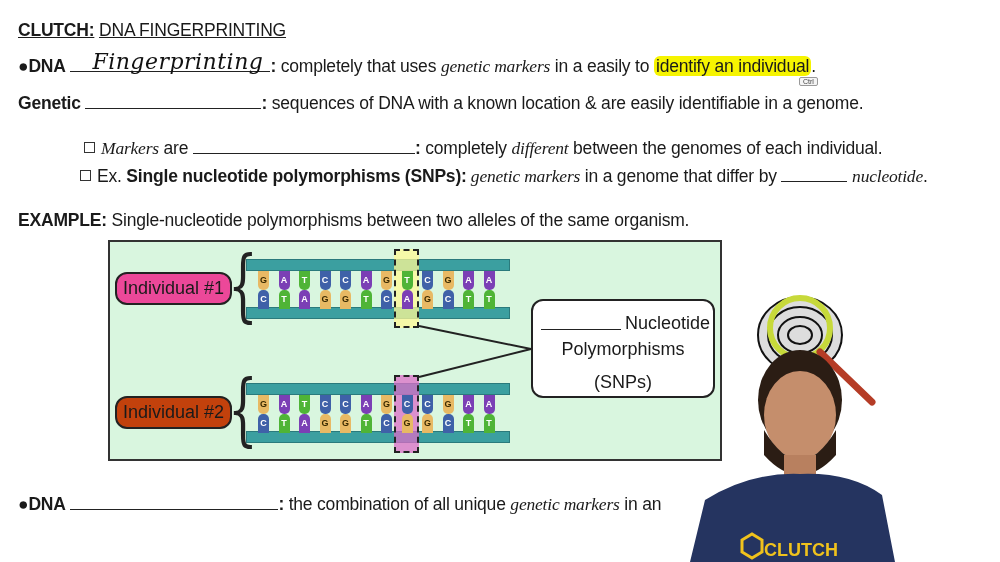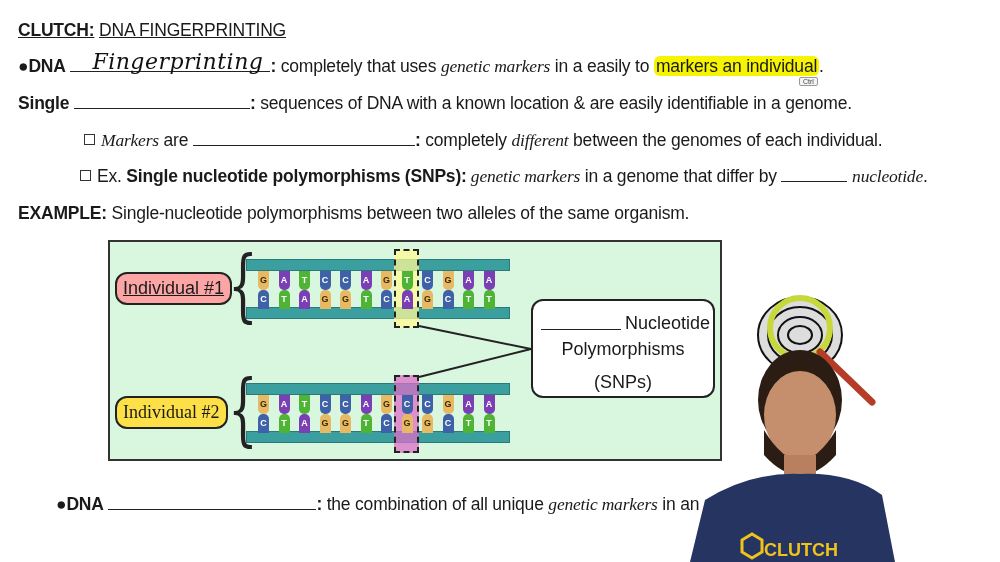--- a/index.html
+++ b/index.html
@@ -37,46 +37,46 @@
 </head>
 <body>
 
 <div class="line" style="left:18px;top:20px;">
   <span class="b u">CLUTCH:</span>
   <span class="u">DNA FINGERPRINTING</span>
 </div>
 
 <div class="line" style="left:18px;top:56px;">
   <span>●</span><span class="b">DNA</span>
-  <span class="blank" style="width:200px;"><span class="hand">Fingerprinting</span></span><span class="b">:</span><span> completely that uses </span><span class="i">genetic markers</span><span> in a easily to </span><span class="hl">markers an individual</span><span>.</span>
+  <span class="blank" style="width:200px;"><span class="hand">Fingerprinting</span></span><span class="b">:</span><span> completely that uses </span><span class="i">genetic markers</span><span> in a easily to </span><span class="hl">identify an individual</span><span>.</span>
 </div>
 <div class="ctrl">Ctrl</div>
 
 <div class="line" style="left:18px;top:93px;">
-  <span class="b">Single</span>
+  <span class="b">Genetic</span>
   <span class="blank" style="width:176px;"></span><span class="b">:</span><span> sequences of DNA with a known location &amp; are easily identifiable in a genome.</span>
 </div>
 
-<div class="line" style="left:84px;top:130px;">
+<div class="line" style="left:84px;top:138px;">
   <span class="sq"></span><span class="i">Markers</span><span> are </span><span class="blank" style="width:222px;"></span><span class="b">:</span><span> completely </span><span class="i">different</span><span> between the genomes of each individual.</span>
 </div>
 
 <div class="line" style="left:80px;top:166px;">
   <span class="sq"></span><span>Ex. </span><span class="b">Single nucleotide polymorphisms (SNPs):</span><span class="i"> genetic markers</span><span> in a genome that differ by </span><span class="blank" style="width:66px;"></span> <span class="i">nucleotide</span><span>.</span>
 </div>
 
-<div class="line" style="left:18px;top:203px;">
+<div class="line" style="left:18px;top:210px;">
   <span class="b">EXAMPLE:</span><span> Single-nucleotide polymorphisms between two alleles of the same organism.</span>
 </div>
 
 <div class="diagram"></div>
 
-<div class="label" style="left:115px;top:272px;background:#fca5a5;text-decoration:underline;">Individual #1</div>
+<div class="label" style="left:115px;top:272px;background:#ec4899;">Individual #1</div>
 <div class="brace" style="left:218px;top:246px;">{</div>
-<div class="label" style="left:115px;top:396px;background:#fde047;font-family:Liberation Serif, serif;">Individual #2</div>
+<div class="label" style="left:115px;top:396px;background:#c2410c;">Individual #2</div>
 <div class="brace" style="left:218px;top:370px;">{</div>
 
 <div class="backbone" style="left:246px;top:259px;width:264px;"></div>
 <div class="backbone" style="left:246px;top:307px;width:264px;"></div>
 <div class="snp1" style="left:394px;top:249px;width:25px;height:79px;"></div>
 <div class="bases" id="dna1" style="left:258px;top:271px;">
     <div class="bp" style="left: 0px;">
       <div class="nt top G">G</div>
       <div class="nt bot C">C</div>
     </div>
@@ -185,21 +185,21 @@
   <line x1="419" y1="377" x2="531" y2="349" stroke="#222" stroke-width="2"></line>
 </svg>
 
 <div class="callout">
   <div style="position:absolute;left:8px;top:14px;width:80px;border-bottom:1.5px solid #222;height:14px;"></div>
   <div style="position:absolute;left:92px;top:12px;">Nucleotide</div>
   <div style="position:absolute;left:0;right:0;top:38px;">Polymorphisms</div>
   <div style="position:absolute;left:0;right:0;top:71px;">(SNPs)</div>
 </div>
 
-<div class="line" style="left:18px;top:494px;margin-left:38px;">
+<div class="line" style="left:18px;top:494px;">
   <span>●</span><span class="b">DNA</span>
   <span class="blank" style="width:208px;"></span><span class="b">:</span><span> the combination of all unique </span><span class="i">genetic markers</span><span> in an</span>
 </div>
 
 <svg class="presenter" viewBox="0 0 240 272">
 
   <g>
     <ellipse cx="140" cy="45" rx="42" ry="38" fill="#ddd" stroke="#111" stroke-width="2"></ellipse>
     <ellipse cx="140" cy="45" rx="32" ry="28" fill="none" stroke="#111" stroke-width="2"></ellipse>
     <ellipse cx="140" cy="45" rx="22" ry="18" fill="none" stroke="#111" stroke-width="2"></ellipse>

